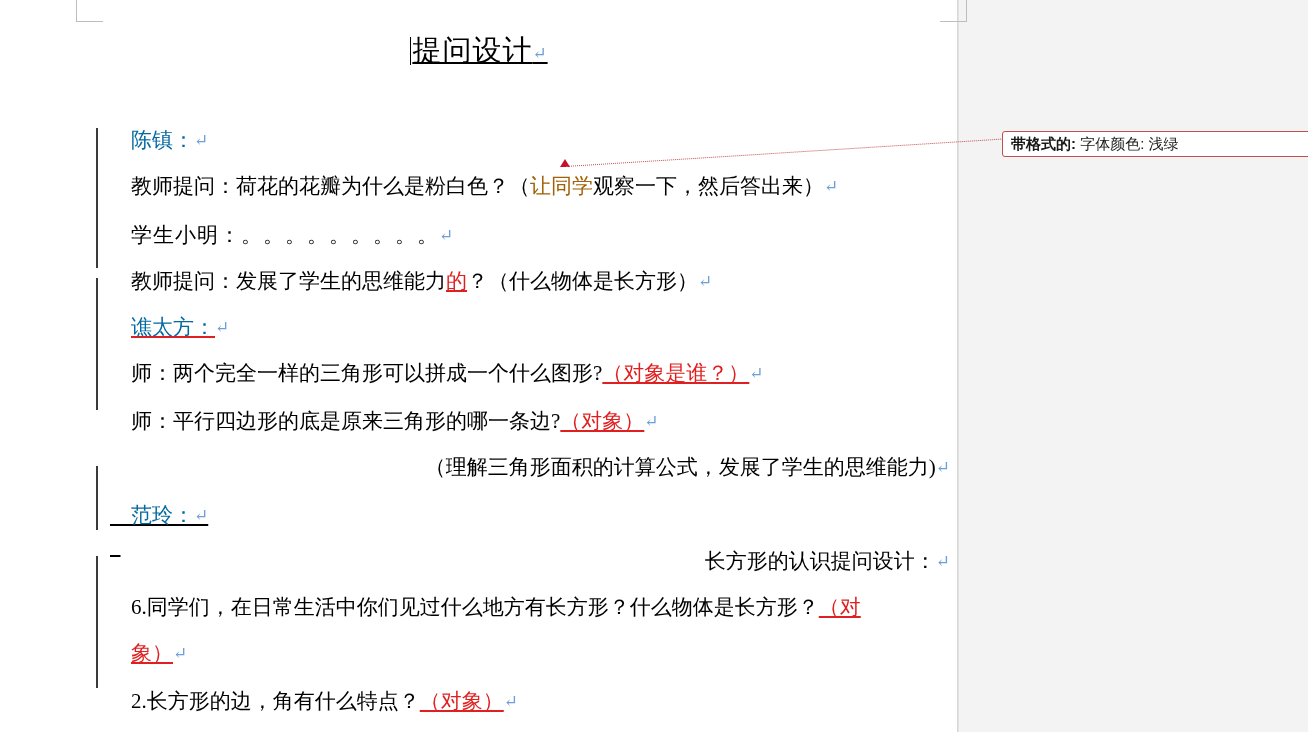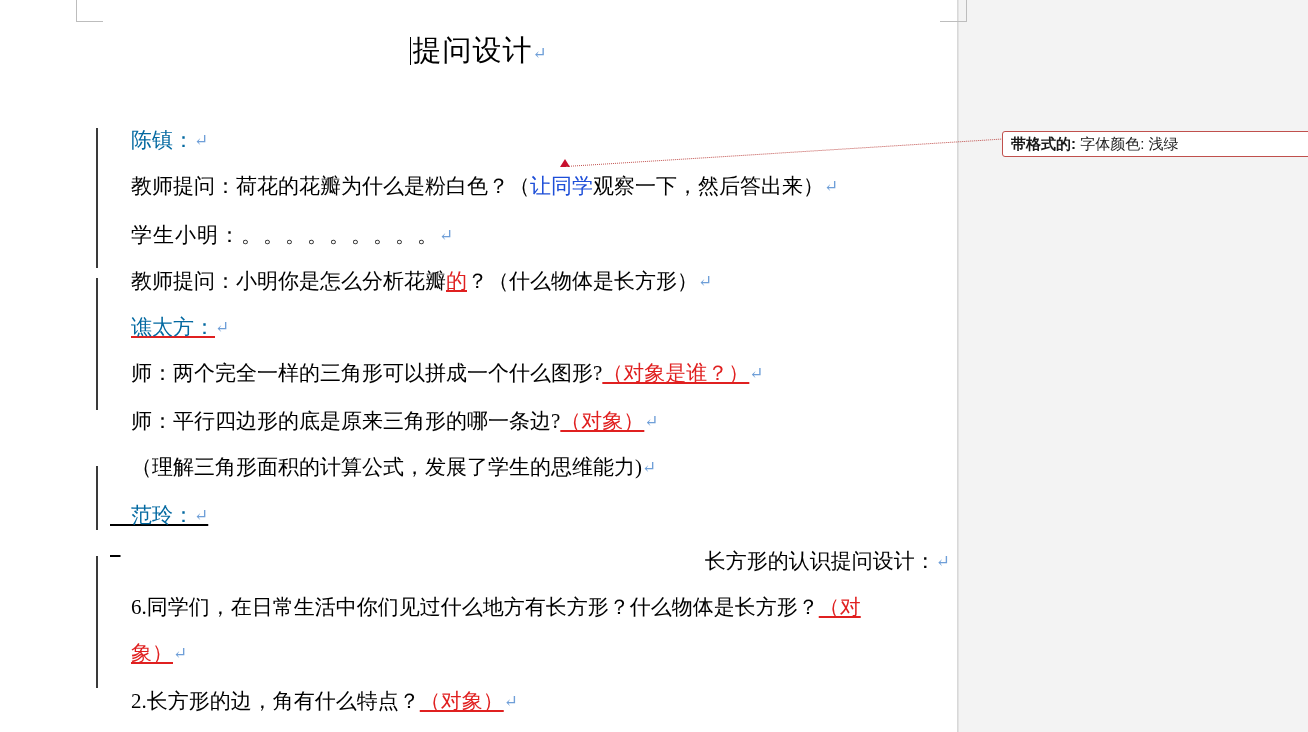--- a/index.html
+++ b/index.html
@@ -64,20 +64,21 @@
   .doc-title {
     position: absolute;
     left: 0;
     top: 30px;
     width: 958px;
     text-align: center;
     font-size: 29px;
     line-height: 40px;
     color: #000000;
     letter-spacing: 1px;
+    text-decoration: underline;
   }
   .caret {
     display: inline-block;
     width: 1px;
     height: 28px;
     background: #000;
     vertical-align: -5px;
     margin-right: 1px;
   }
 
@@ -93,21 +94,21 @@
 
   .name {
     color: #0369a1;
   }
   .red-u {
     color: #e02020;
     text-decoration: underline;
     text-decoration-color: #e02020;
   }
   .green {
-    color: #1d4ed8;
+    color: #a16207;
   }
   .underline-red {
     text-decoration: underline;
     text-decoration-color: #e02020;
   }
   .pilcrow {
     color: #6f9fd8;
     font-size: 17px;
     vertical-align: 1px;
   }
@@ -192,36 +193,36 @@
   <div class="para" style="top:140px;">
     <span>教师提问：荷花的花瓣为什么是粉白色？（</span><span class="green">让同学</span><span>观察一下，然后答出来）</span><span class="pilcrow">↵</span>
   </div>
   <div class="anchor-mark" style="left:560px; top:159px;"></div>
 
   <div class="para" style="top:189px;">
     <span class="dots">学生小明：。。。。。。。。。</span><span class="pilcrow">↵</span>
   </div>
 
   <div class="para" style="top:235px;">
-    <span>教师提问：小明你是怎么分析花瓣</span><span class="red-u">的</span><span>？（什么物体是长方形）</span><span class="pilcrow">↵</span>
+    <span>教师提问：发展了学生的思维能力</span><span class="red-u">的</span><span>？（什么物体是长方形）</span><span class="pilcrow">↵</span>
   </div>
 
   <div class="para" style="top:327px;">
     <span>师：两个完全一样的三角形可以拼成一个什么图形?</span><span class="red-u">（对象是谁？）</span><span class="pilcrow">↵</span>
   </div>
 
   <div class="para" style="top:281px;">
     <span class="name underline-red">谯太方：</span><span class="pilcrow">↵</span>
   </div>
 
   <div class="para" style="top:375px;">
     <span>师：平行四边形的底是原来三角形的哪一条边?</span><span class="red-u">（对象）</span><span class="pilcrow">↵</span>
   </div>
 
-  <div class="para" style="top:421px;">
+  <div class="para" style="top:421px;text-align:right;">
     <span>（理解三角形面积的计算公式，发展了学生的思维能力)</span><span class="pilcrow">↵</span>
   </div>
 
   <div class="para" style="top:469px;text-decoration:underline;">
     <span class="name">范玲：</span><span class="pilcrow">↵</span>
   </div>
 
   <div class="para" style="top:515px;text-align:right;">
     <span>长方形的认识提问设计：</span><span class="pilcrow">↵</span>
   </div>

